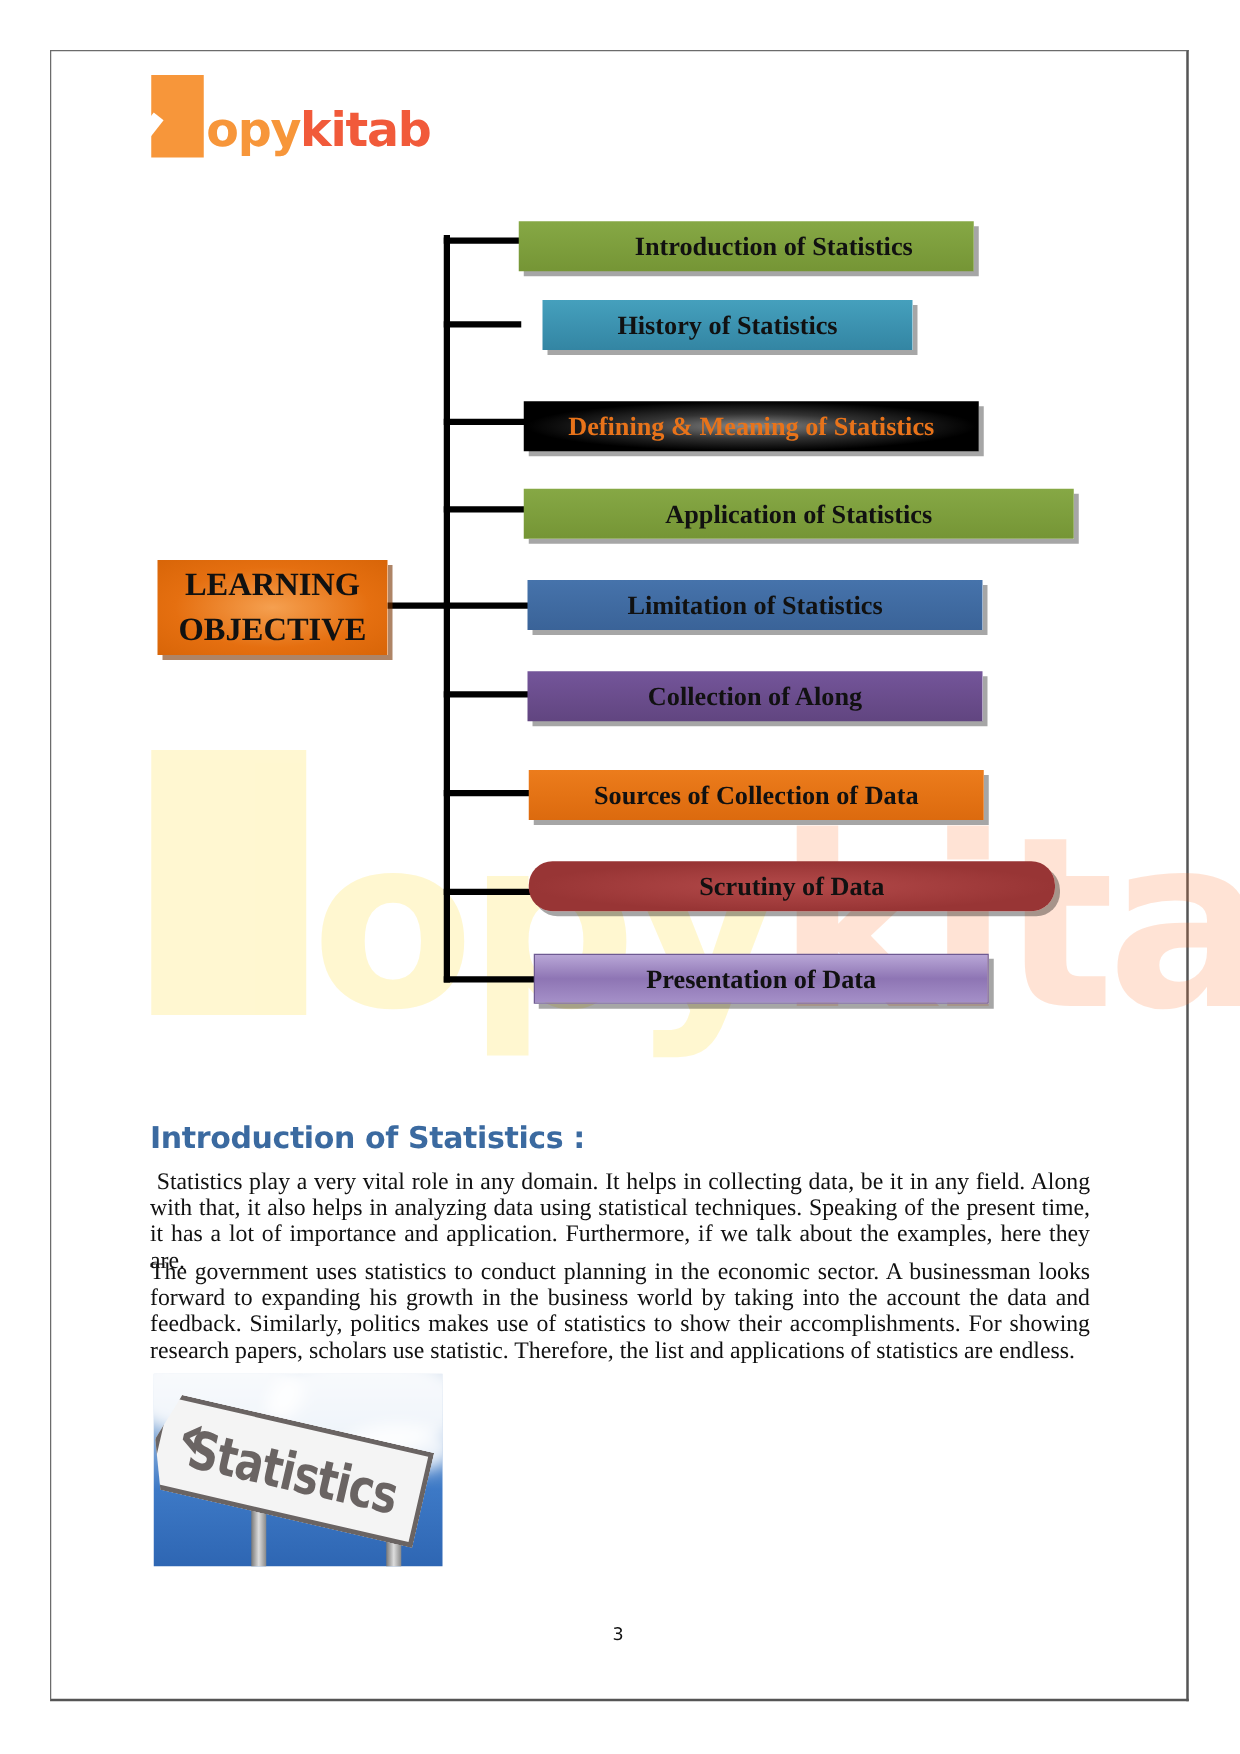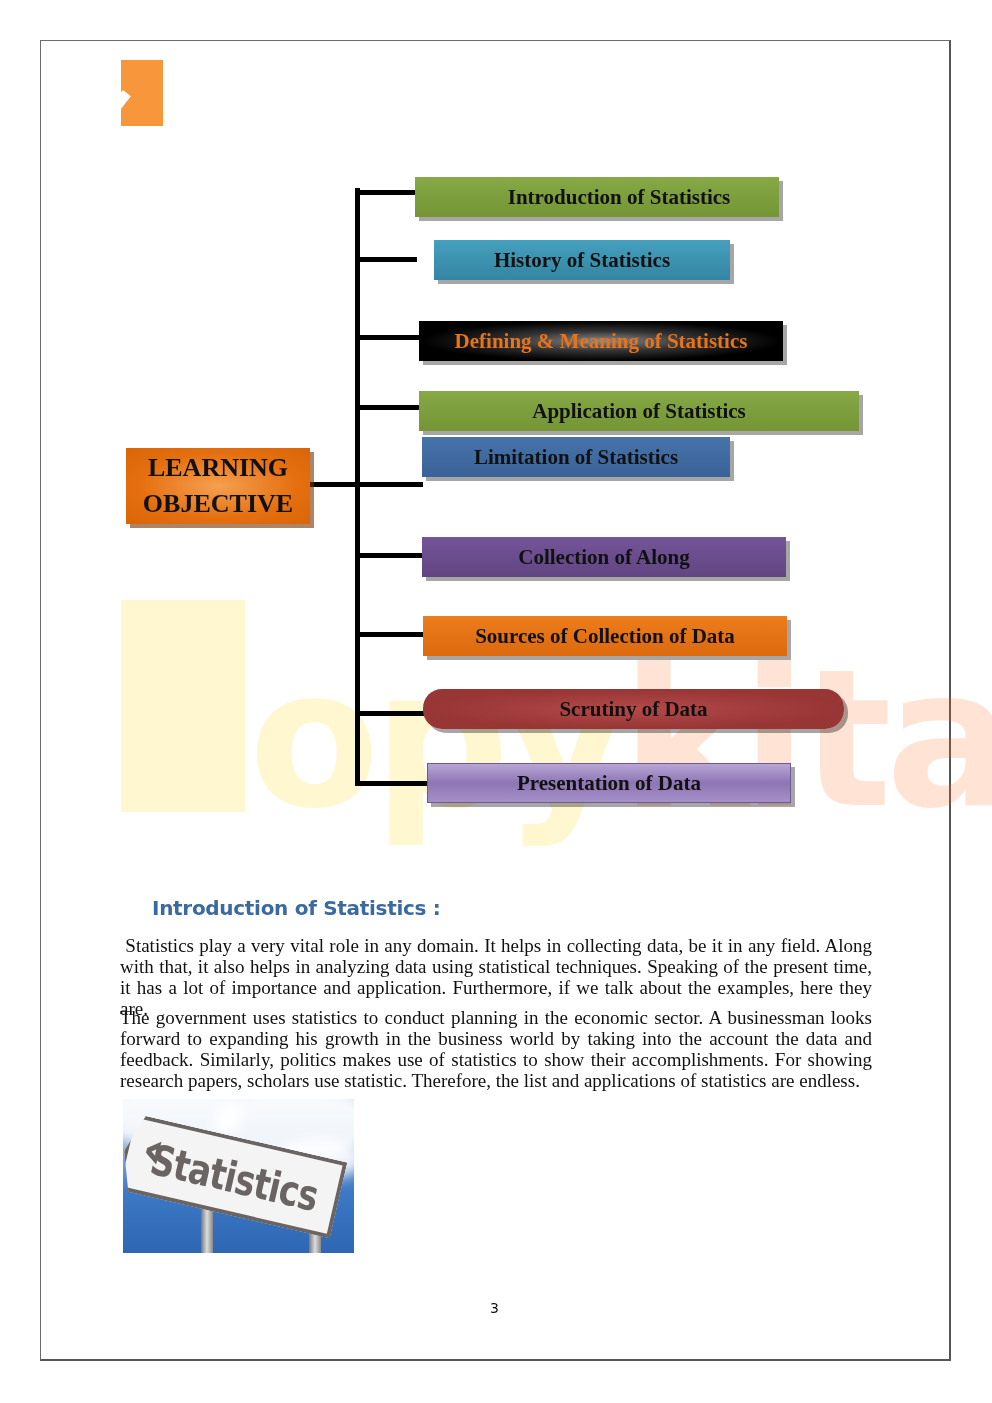--- a/index.html
+++ b/index.html
@@ -23,21 +23,21 @@
 
   
   .spine { position: absolute; left: 355px; top: 188px; width: 5px; height: 598px; background: #000; }
   .hconn { position: absolute; height: 5px; background: #000; }
   .root-conn { position: absolute; left: 310px; top: 482px; width: 50px; height: 5px; background: #000; }
 
   .box { position: absolute; height: 40px; display: flex; align-items: center; justify-content: center; font-family: "Liberation Serif", serif; font-weight: bold; font-size: 21px; color: #111; box-shadow: 4px 4px 0 rgba(0,0,0,0.35); box-sizing: border-box; }
   .root-box { position: absolute; left: 126px; top: 448px; width: 184px; height: 76px; background: radial-gradient(ellipse at center, #f5a050 0%, #e56f10 60%, #d86508 100%); box-shadow: 4px 4px 0 rgba(120,50,0,0.6); display: flex; flex-direction: column; align-items: center; justify-content: center; font-family: "Liberation Serif", serif; font-weight: bold; font-size: 26px; line-height: 36px; color: #111; }
 
   
-  .section-title { position: absolute; left: 120px; top: 896px; font-family: "DejaVu Sans", sans-serif; font-weight: bold; font-size: 20px; color: #3b6aa0; letter-spacing: -0.3px; margin-left: 32px; }
+  .section-title { position: absolute; left: 120px; top: 896px; font-family: "DejaVu Sans", sans-serif; font-weight: bold; font-size: 24px; color: #3b6aa0; letter-spacing: -0.3px; }
   .para { position: absolute; left: 120px; width: 752px; font-family: "Liberation Serif", serif; font-size: 19px; line-height: 21px; color: #111; text-align: justify; }
   .para1 { top: 935px; }
   .para2 { top: 1007px; }
 
   
   .stat-image { position: absolute; left: 123px; top: 1099px; width: 231px; height: 154px; overflow: hidden; background: linear-gradient(180deg, #cfdcec 0%, #9fbde0 25%, #3d79c6 60%, #2e66b3 100%); }
   .cloud { position: absolute; border-radius: 50%; background: rgba(255,255,255,0.85); filter: blur(6px); }
   .sign { position: absolute; left: 10px; top: 14px; width: 220px; height: 78px; background: #f4f4f4; border: 4px solid #6a6463; transform: rotate(13deg); transform-origin: left top; clip-path: polygon(6% 0, 100% 0, 100% 100%, 6% 100%, 0 50%); box-sizing: border-box; }
   .sign-text { position: absolute; left: 34px; top: 36px; font-family: "DejaVu Sans", sans-serif; font-weight: bold; font-size: 42px; color: #6a6463; transform: rotate(13deg) scaleX(0.8); transform-origin: left top; letter-spacing: -1px; }
   .sign-chevron { position: absolute; left: 20px; top: 20px; font-family: "DejaVu Sans", sans-serif; font-size: 52px; font-weight: bold; color: #6a6463; transform: rotate(13deg); }
@@ -47,20 +47,21 @@
 </style>
 </head>
 <body>
 
 <div class="page-border"></div>
 
 <div class="logo">
   <div class="logo-block">
       <div class="logo-k-cut"></div>
     </div>
+  <div class="logo-text"><span class="copy">opy</span><span class="kitab">kitab</span></div>
 </div>
 
 <div class="watermark">
   <div class="wm-block"></div>
   <div class="wm-text"><span class="copy">opy</span><span class="kitab">kitab</span></div>
 </div>
 
 <div class="spine"></div>
 <div class="root-conn"></div>
 <div class="hconn" style="left:355px; top:190px; width:62px;"></div>
@@ -83,21 +84,21 @@
   </div>
 <div class="box" style="left:434px; top:240px; width:296px; background:linear-gradient(180deg,#45a0bd,#3385a3);">
     <span>History of Statistics</span>
   </div>
 <div class="box" style="left:419px; top:321px; width:364px; background:radial-gradient(ellipse at center,#8a8a8a 0%,#333 35%,#000 70%); color:#e8731a;">
     <span>Defining &amp; Meaning of Statistics</span>
   </div>
 <div class="box" style="left:419px; top:391px; width:440px; background:linear-gradient(180deg,#86a845,#759535);">
     <span>Application of Statistics</span>
   </div>
-<div class="box" style="left:422px; top:437px; width:308px; background:linear-gradient(180deg,#4673ab,#3a6398);text-align:center;">
+<div class="box" style="left:422px; top:464px; width:364px; background:linear-gradient(180deg,#4673ab,#3a6398);text-align:center;">
     <span>Limitation of Statistics</span>
   </div>
 <div class="box" style="left:422px; top:537px; width:364px; background:linear-gradient(180deg,#74559a,#614580);">
     <span>Collection of Along</span>
   </div>
 <div class="box" style="left:423px; top:616px; width:364px; background:linear-gradient(180deg,#ec7c1c,#dc6a0e);">
     <span>Sources of Collection of Data</span>
   </div>
 <div class="box" style="left:423px; top:689px; width:421px; background:radial-gradient(ellipse at center,#b44a4a 0%,#983535 70%);border-radius:19px;">
     <span>Scrutiny of Data</span>

